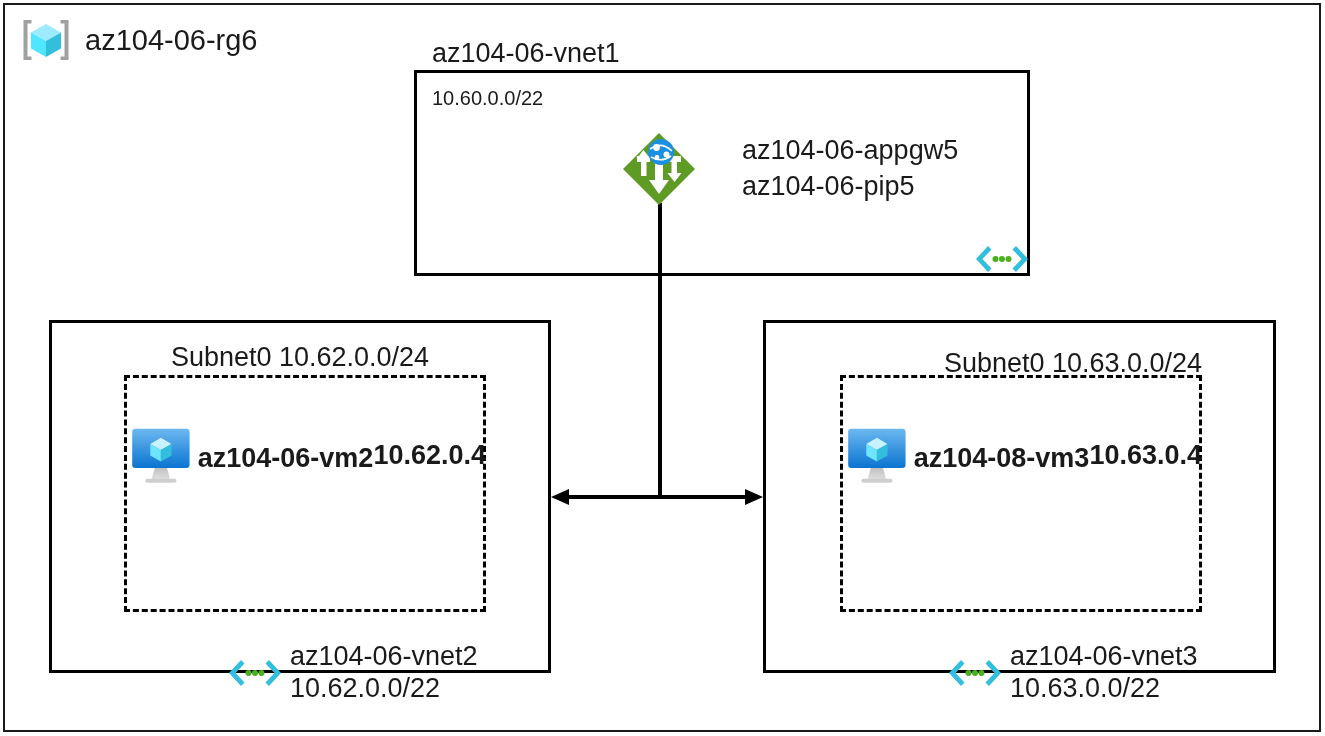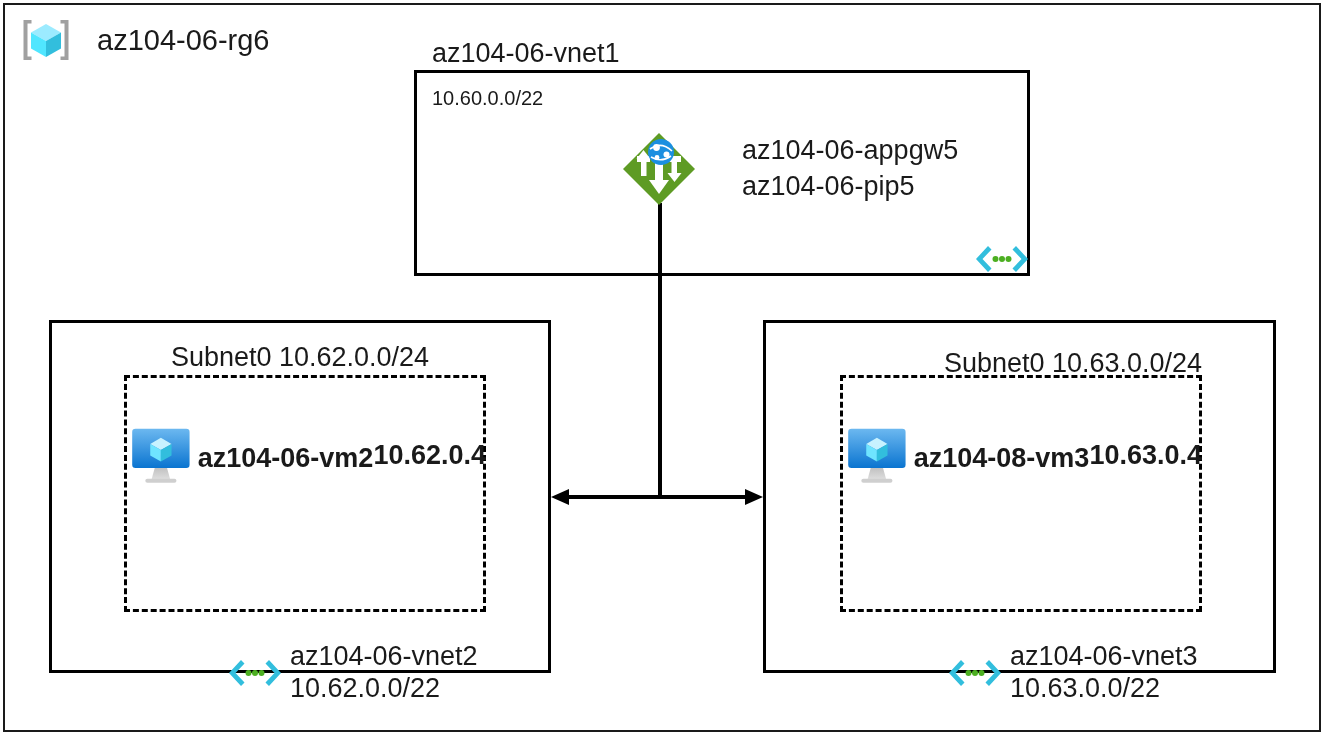--- a/index.html
+++ b/index.html
@@ -32,21 +32,21 @@
     background: #ffffff;
   }
 
   
   .rg-header {
     position: absolute;
     left: 19px;
     top: 16px;
     display: flex;
     align-items: center;
-    gap: 24px;
+    gap: 12px;
   }
   .rg-icon {
     width: 54px;
     height: 48px;
     display: block;
   }
   .rg-title {
     font-size: 29px;
     color: #1a1a1a;
     white-space: nowrap;

